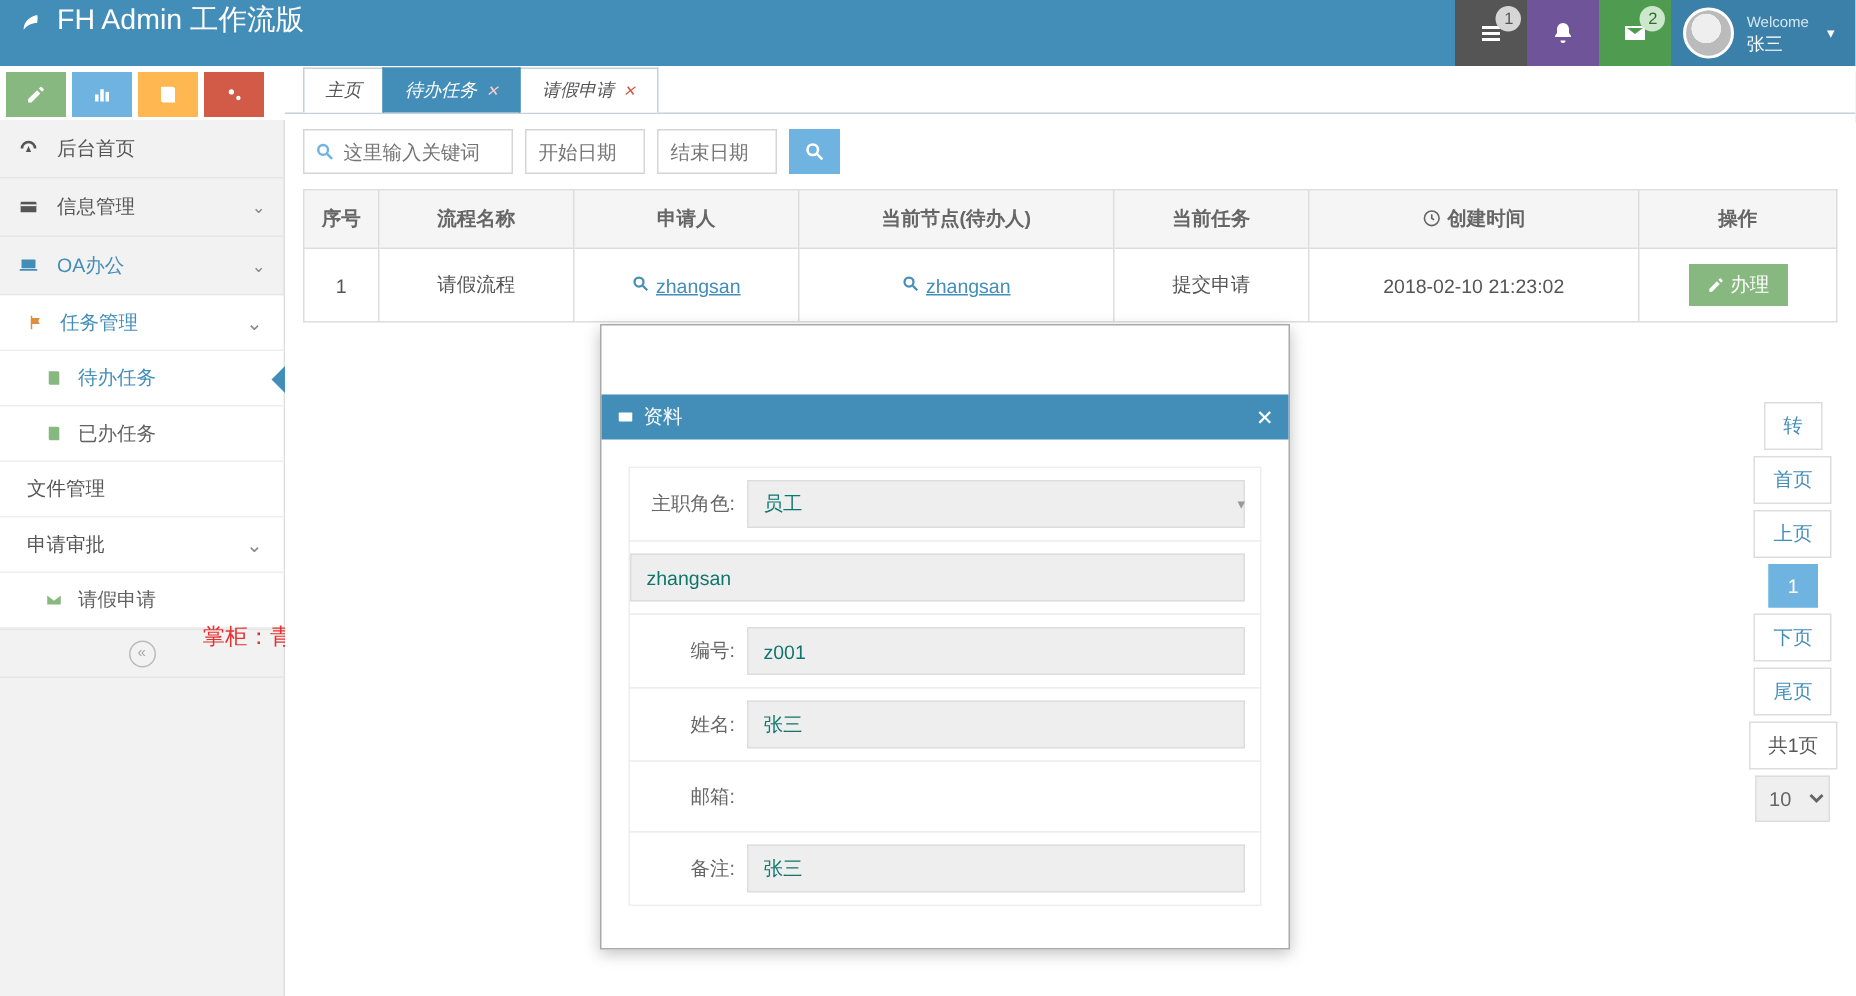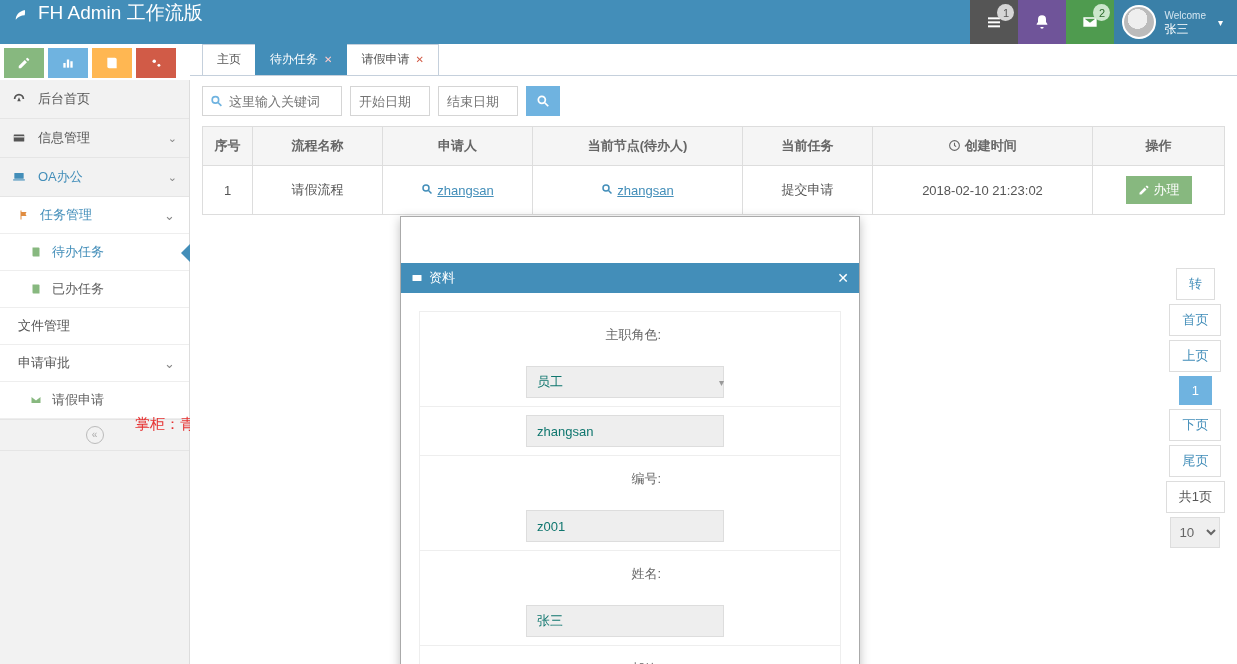--- a/index.html
+++ b/index.html
@@ -48,21 +48,21 @@
   .sub li.active::after { content: ""; position: absolute; right: -1px; top: 50%; transform: translateY(-50%); width: 0; height: 0; border-top: 9px solid transparent; border-bottom: 9px solid transparent; border-right: 9px solid #438eb9; }
   .sub .ico { color: #87b87f; font-size: 12px; }
   .sub li.done .ico { color: #87b87f; }
   .collapse-handle { text-align: center; padding: 6px; color: #aaa; border-top: 1px solid #e5e5e5; border-bottom: 1px solid #e5e5e5; background: #f2f2f2;}
   .collapse-handle span { display: inline-block; border: 1px solid #bbb; border-radius: 50%; width: 18px; height: 18px; font-size: 10px; line-height: 16px; }
 
   .watermark { position: absolute; left: 135px; top: 415px; color: #e63030; font-size: 15px; }
 
   
   .main { position: absolute; left: 190px; top: 44px; right: 0; bottom: 0; background: #fff; }
-  .tabs { height: 32px; border-bottom: 1px solid #c5d0dc; display: flex; padding-left: 12px; gap: 0; }
+  .tabs { height: 32px; border-bottom: 1px solid #c5d0dc; display: flex; align-items: flex-end; padding-left: 12px; gap: 0; font-style: italic; }
   .tab { padding: 6px 14px; border: 1px solid #c5d0dc; border-bottom: none; background: #fff; color: #555; font-size: 12px; margin-right: -1px; position: relative; cursor: pointer; }
   .tab .x { margin-left: 6px; color: #d15b47; font-size: 10px; }
   .tab.active { background: #438eb9; color: #fff; border-color: #438eb9; z-index: 2;}
   .tab.active .x { color: #fcc; }
 
   .toolbar { padding: 10px 12px; display: flex; gap: 8px; align-items: center; }
   .in-wrap { position: relative; }
   .in-wrap .mag { position: absolute; left: 8px; top: 50%; transform: translateY(-50%); color: #6fb3e0; font-size: 13px; }
   .txt { height: 30px; border: 1px solid #d5d5d5; padding: 0 8px; font-size: 13px; color: #888; }
   .txt.kw { width: 140px; padding-left: 26px; }
@@ -83,21 +83,21 @@
   .pagi .pg { border: 1px solid #ddd; padding: 6px 12px; color: #438eb9; background: #fff; font-size: 13px; cursor: pointer; }
   .pagi .pg.cur { background: #6fb3e0; color: #fff; border-color: #6fb3e0; }
   .pagi .pg.info { color: #555; cursor: default; }
   .pagi select { height: 31px; border: 1px solid #ddd; padding: 0 4px; color: #666; width: 50px;}
 
   
   .modal { position: absolute; left: 400px; top: 216px; width: 460px; background: #fff; border: 1px solid #aaa; box-shadow: 0 3px 10px rgba(0,0,0,.25); }
   .modal-hd { background: #438eb9; color: #fff; padding: 6px 10px; display: flex; align-items: center; gap: 6px; margin-top: 46px; }
   .modal-hd .close { margin-left: auto; font-size: 14px; cursor: pointer; }
   .modal-body { padding: 18px 18px 28px; }
-  .form-row { display: flex; align-items: center; border: 1px solid #eee; margin-top: -1px; flex-direction: column; }
+  .form-row { display: flex; align-items: center; border: 1px solid #eee; margin-top: -1px; }
   .form-row:first-child { margin-top: 0; }
   .form-row label { width: 78px; text-align: right; padding: 14px 8px 14px 0; color: #666; background: #fff; }
   .form-row .cell { flex: 1; padding: 8px 10px 8px 0; }
   .ro { width: 100%; height: 32px; border: 1px solid #ddd; background: #eee; padding: 0 10px; color: #0f766e; font-size: 13px; }
   .sel { position: relative; }
   .sel .caret { position: absolute; right: 10px; top: 50%; transform: translateY(-50%); color: #999; font-size: 10px; pointer-events: none; }
 
   svg { display: block; }
 </style>
 </head>

